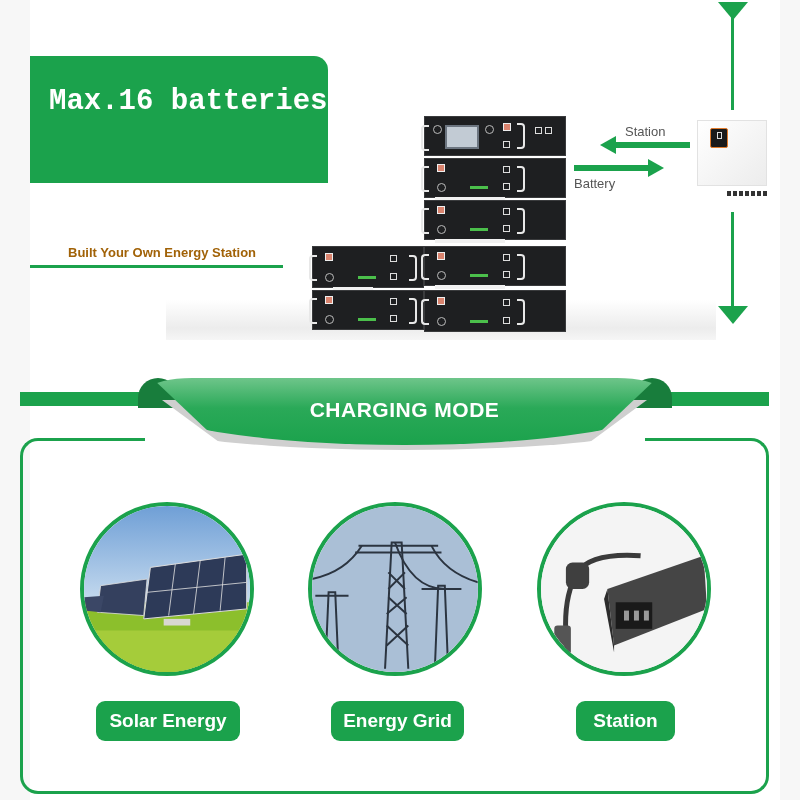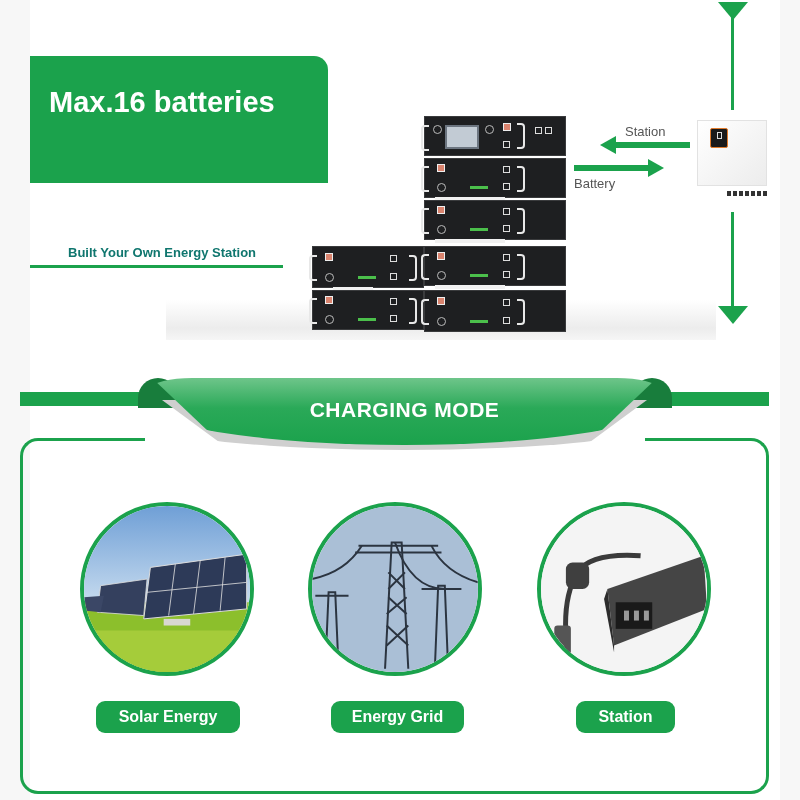--- a/index.html
+++ b/index.html
@@ -9,24 +9,24 @@
   .top-bg { position: absolute; left: 30px; top: 0; width: 750px; height: 365px; background: #ffffff; }
   .edge-left { position: absolute; left: 0; top: 0; width: 30px; height: 800px; background: #f7f7f7; }
   .edge-right { position: absolute; right: 0; top: 0; width: 20px; height: 800px; background: #f7f7f7; }
 
   .title-box {
     position: absolute; left: 30px; top: 56px; width: 298px; height: 127px;
     background: #1ba24c; border-top-right-radius: 14px;
     color: #fff; font-weight: bold; font-size: 29px; line-height: 36px;
     padding: 28px 0 0 19px;
   }
-  .title-box div { white-space: nowrap; }
+  .title-box div { white-space: nowrap; font-family: Liberation Mono, monospace; }
 
   .subtitle {
-    position: absolute; left: 68px; top: 245px; font-size: 13px; font-weight: bold; color: #0f766e;
+    position: absolute; left: 68px; top: 245px; font-size: 13px; font-weight: bold; color: #a16207;
   }
   .subtitle-line { position: absolute; left: 30px; top: 265px; width: 253px; height: 3px; background: #1ba24c; }
 
   .floor { position: absolute; left: 166px; top: 300px; width: 550px; height: 40px;
     background: linear-gradient(180deg, #ffffff 0%, #ececec 70%, #f6f6f6 100%); }
   .battery {
     position: absolute; background: #1e1f21; border: 1px solid #3a3b3d;
   }
   .battery .port { position: absolute; width: 8px; height: 8px; background: #d9836e; border: 1px solid #eee; }
   .battery .round { position: absolute; width: 9px; height: 9px; border-radius: 50%; border: 1px solid #bbb; }
@@ -66,22 +66,22 @@
 
   .panel {
     position: absolute; left: 20px; top: 438px; width: 749px; height: 356px;
     border: 3px solid #1ba24c; border-top: none; border-radius: 0 0 18px 18px;
   }
   .panel-top-l { position: absolute; left: 20px; top: 438px; width: 125px; height: 18px; border: 3px solid #1ba24c; border-right: none; border-bottom: none; border-radius: 18px 0 0 0; }
   .panel-top-r { position: absolute; left: 645px; top: 438px; width: 124px; height: 18px; border: 3px solid #1ba24c; border-left: none; border-bottom: none; border-radius: 0 18px 0 0; }
 
   .mode-circle { position: absolute; width: 174px; height: 174px; border-radius: 50%; border: 4px solid #1ba24c; overflow: hidden; }
   .mode-btn {
-    position: absolute; height: 32px; background: #1ba24c; border-radius: 9px;
-    color: #fff; font-weight: bold; font-size: 16px; display: flex; align-items: center; justify-content: center;
+    position: absolute; height: 40px; background: #1ba24c; border-radius: 9px;
+    color: #fff; font-weight: bold; font-size: 19px; display: flex; align-items: center; justify-content: center;
     border: none; cursor: pointer;
   }
   .mode-circle svg { width: 100%; height: 100%; display: block; }
 </style>
 </head>
 <body>
 
 <div class="edge-left"></div>
 <div class="edge-right"></div>
 <div class="top-bg"></div>

